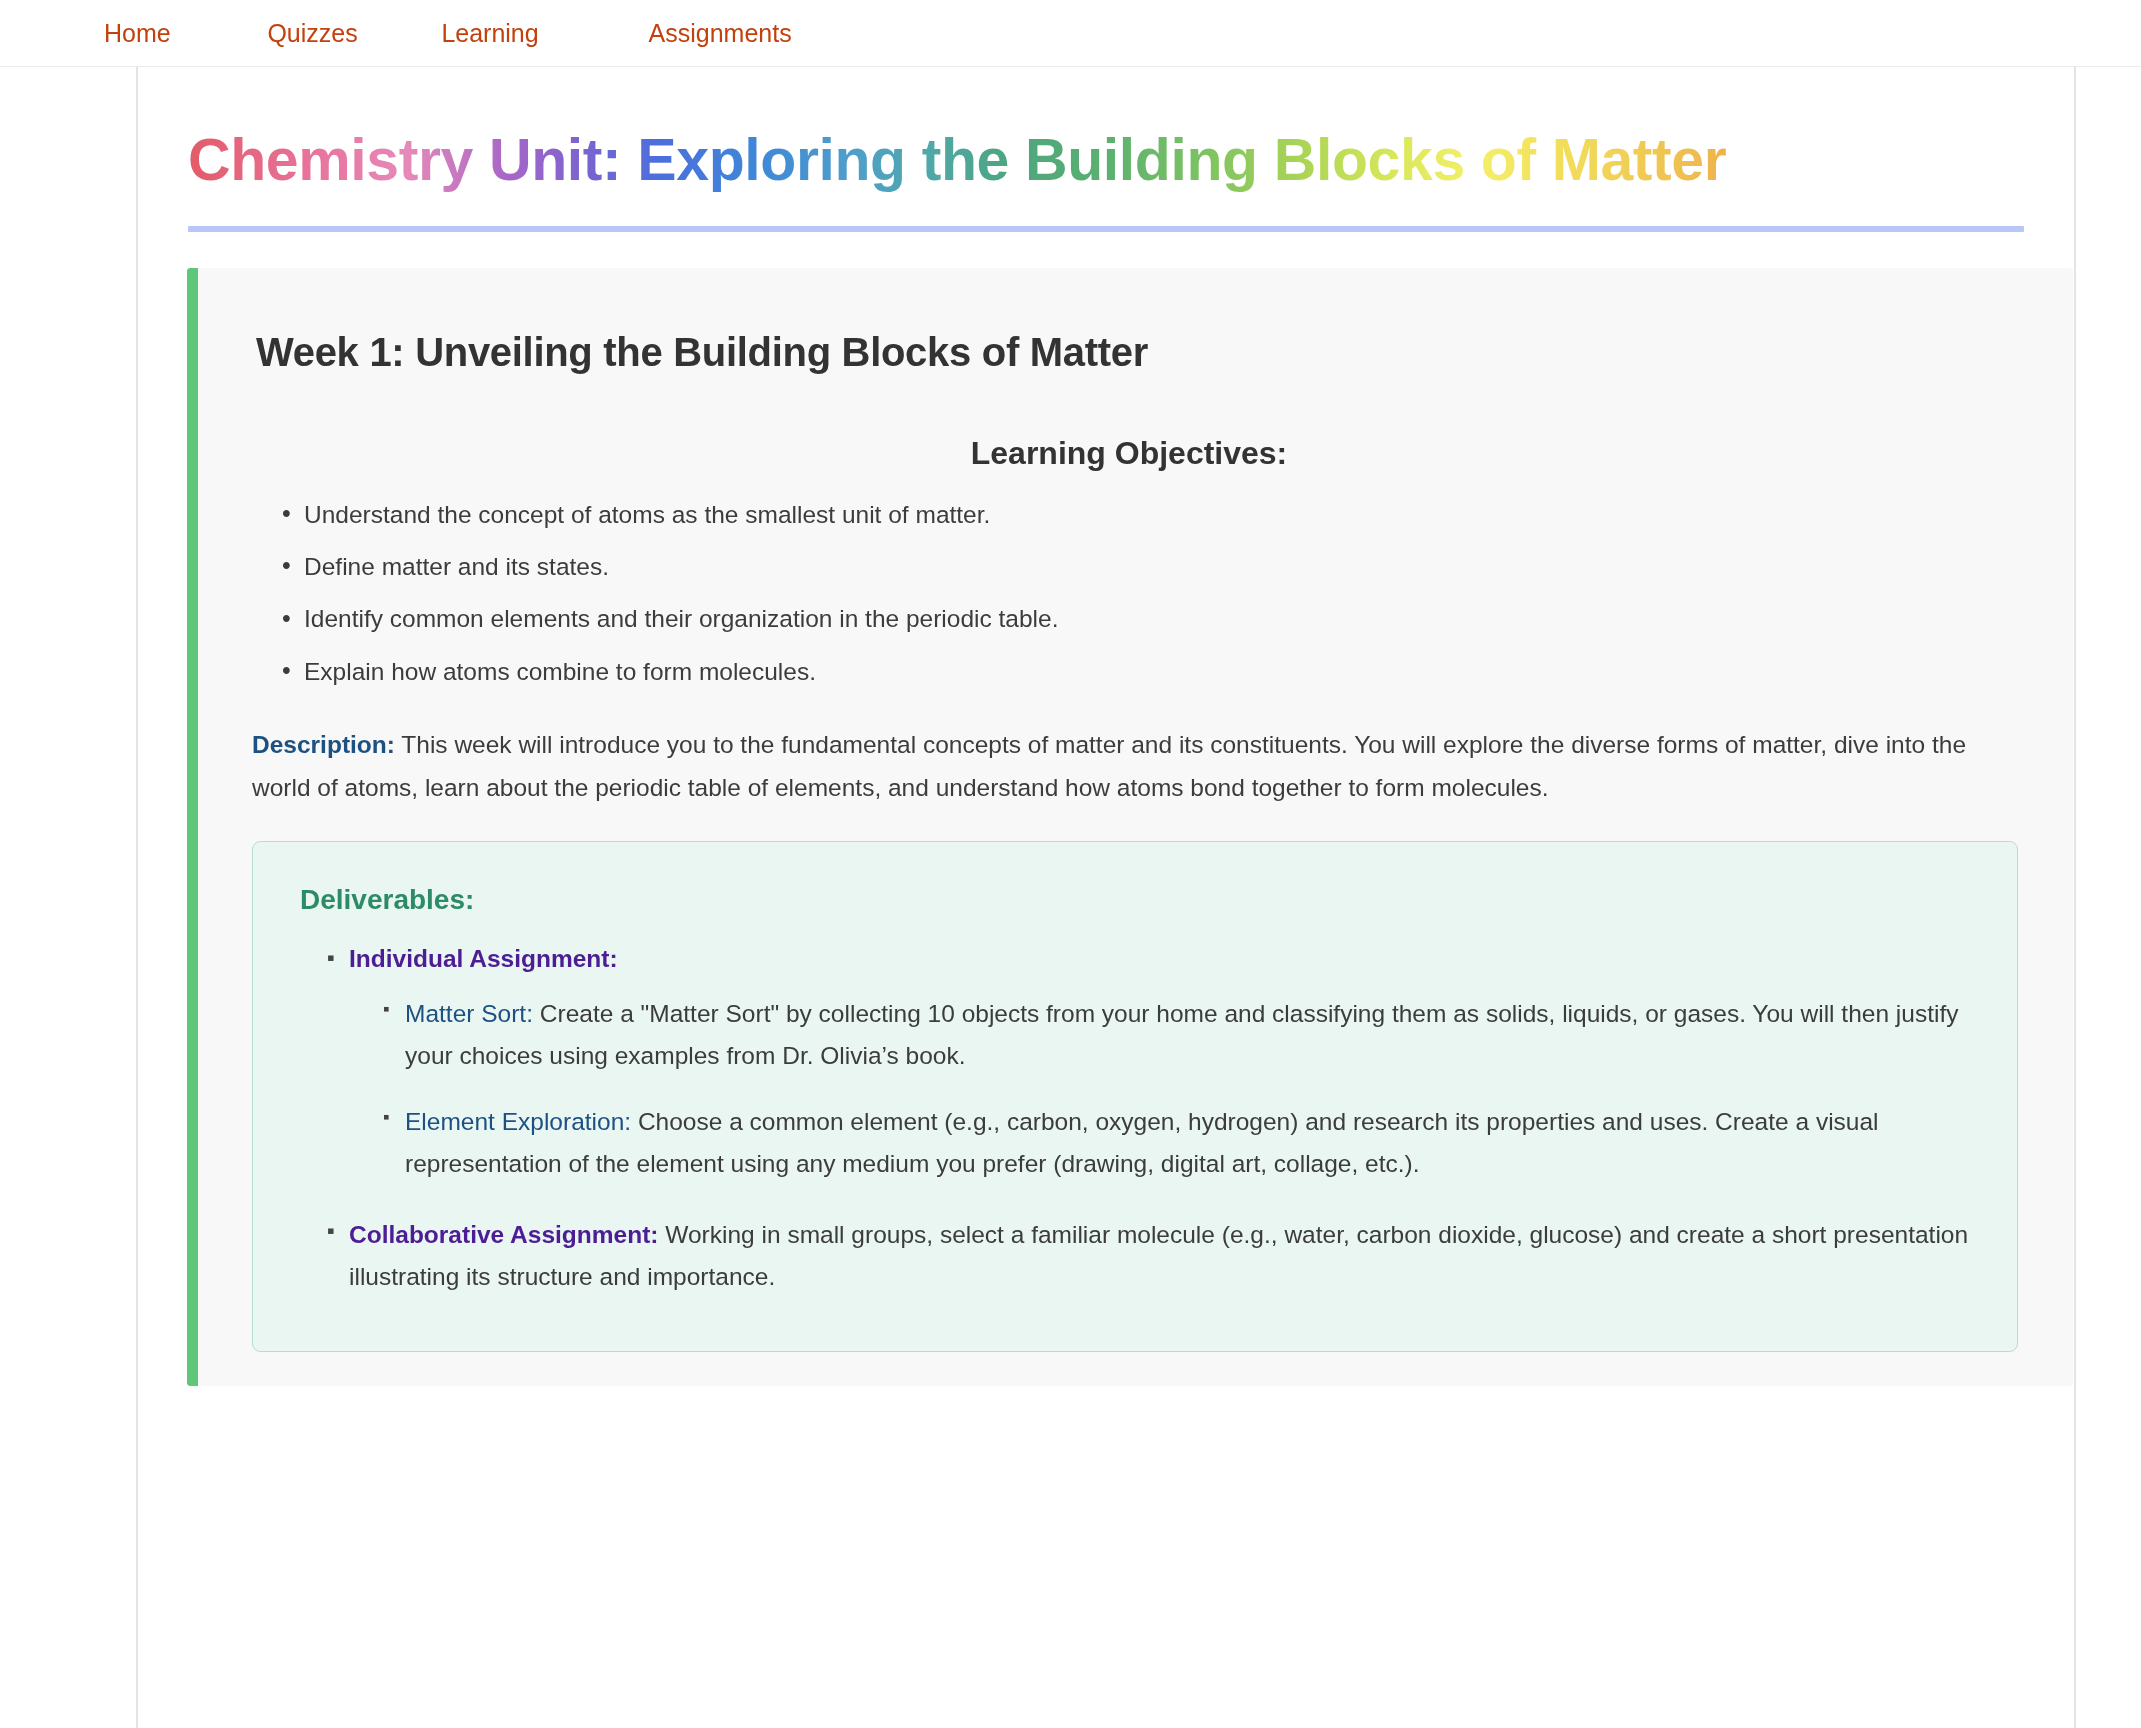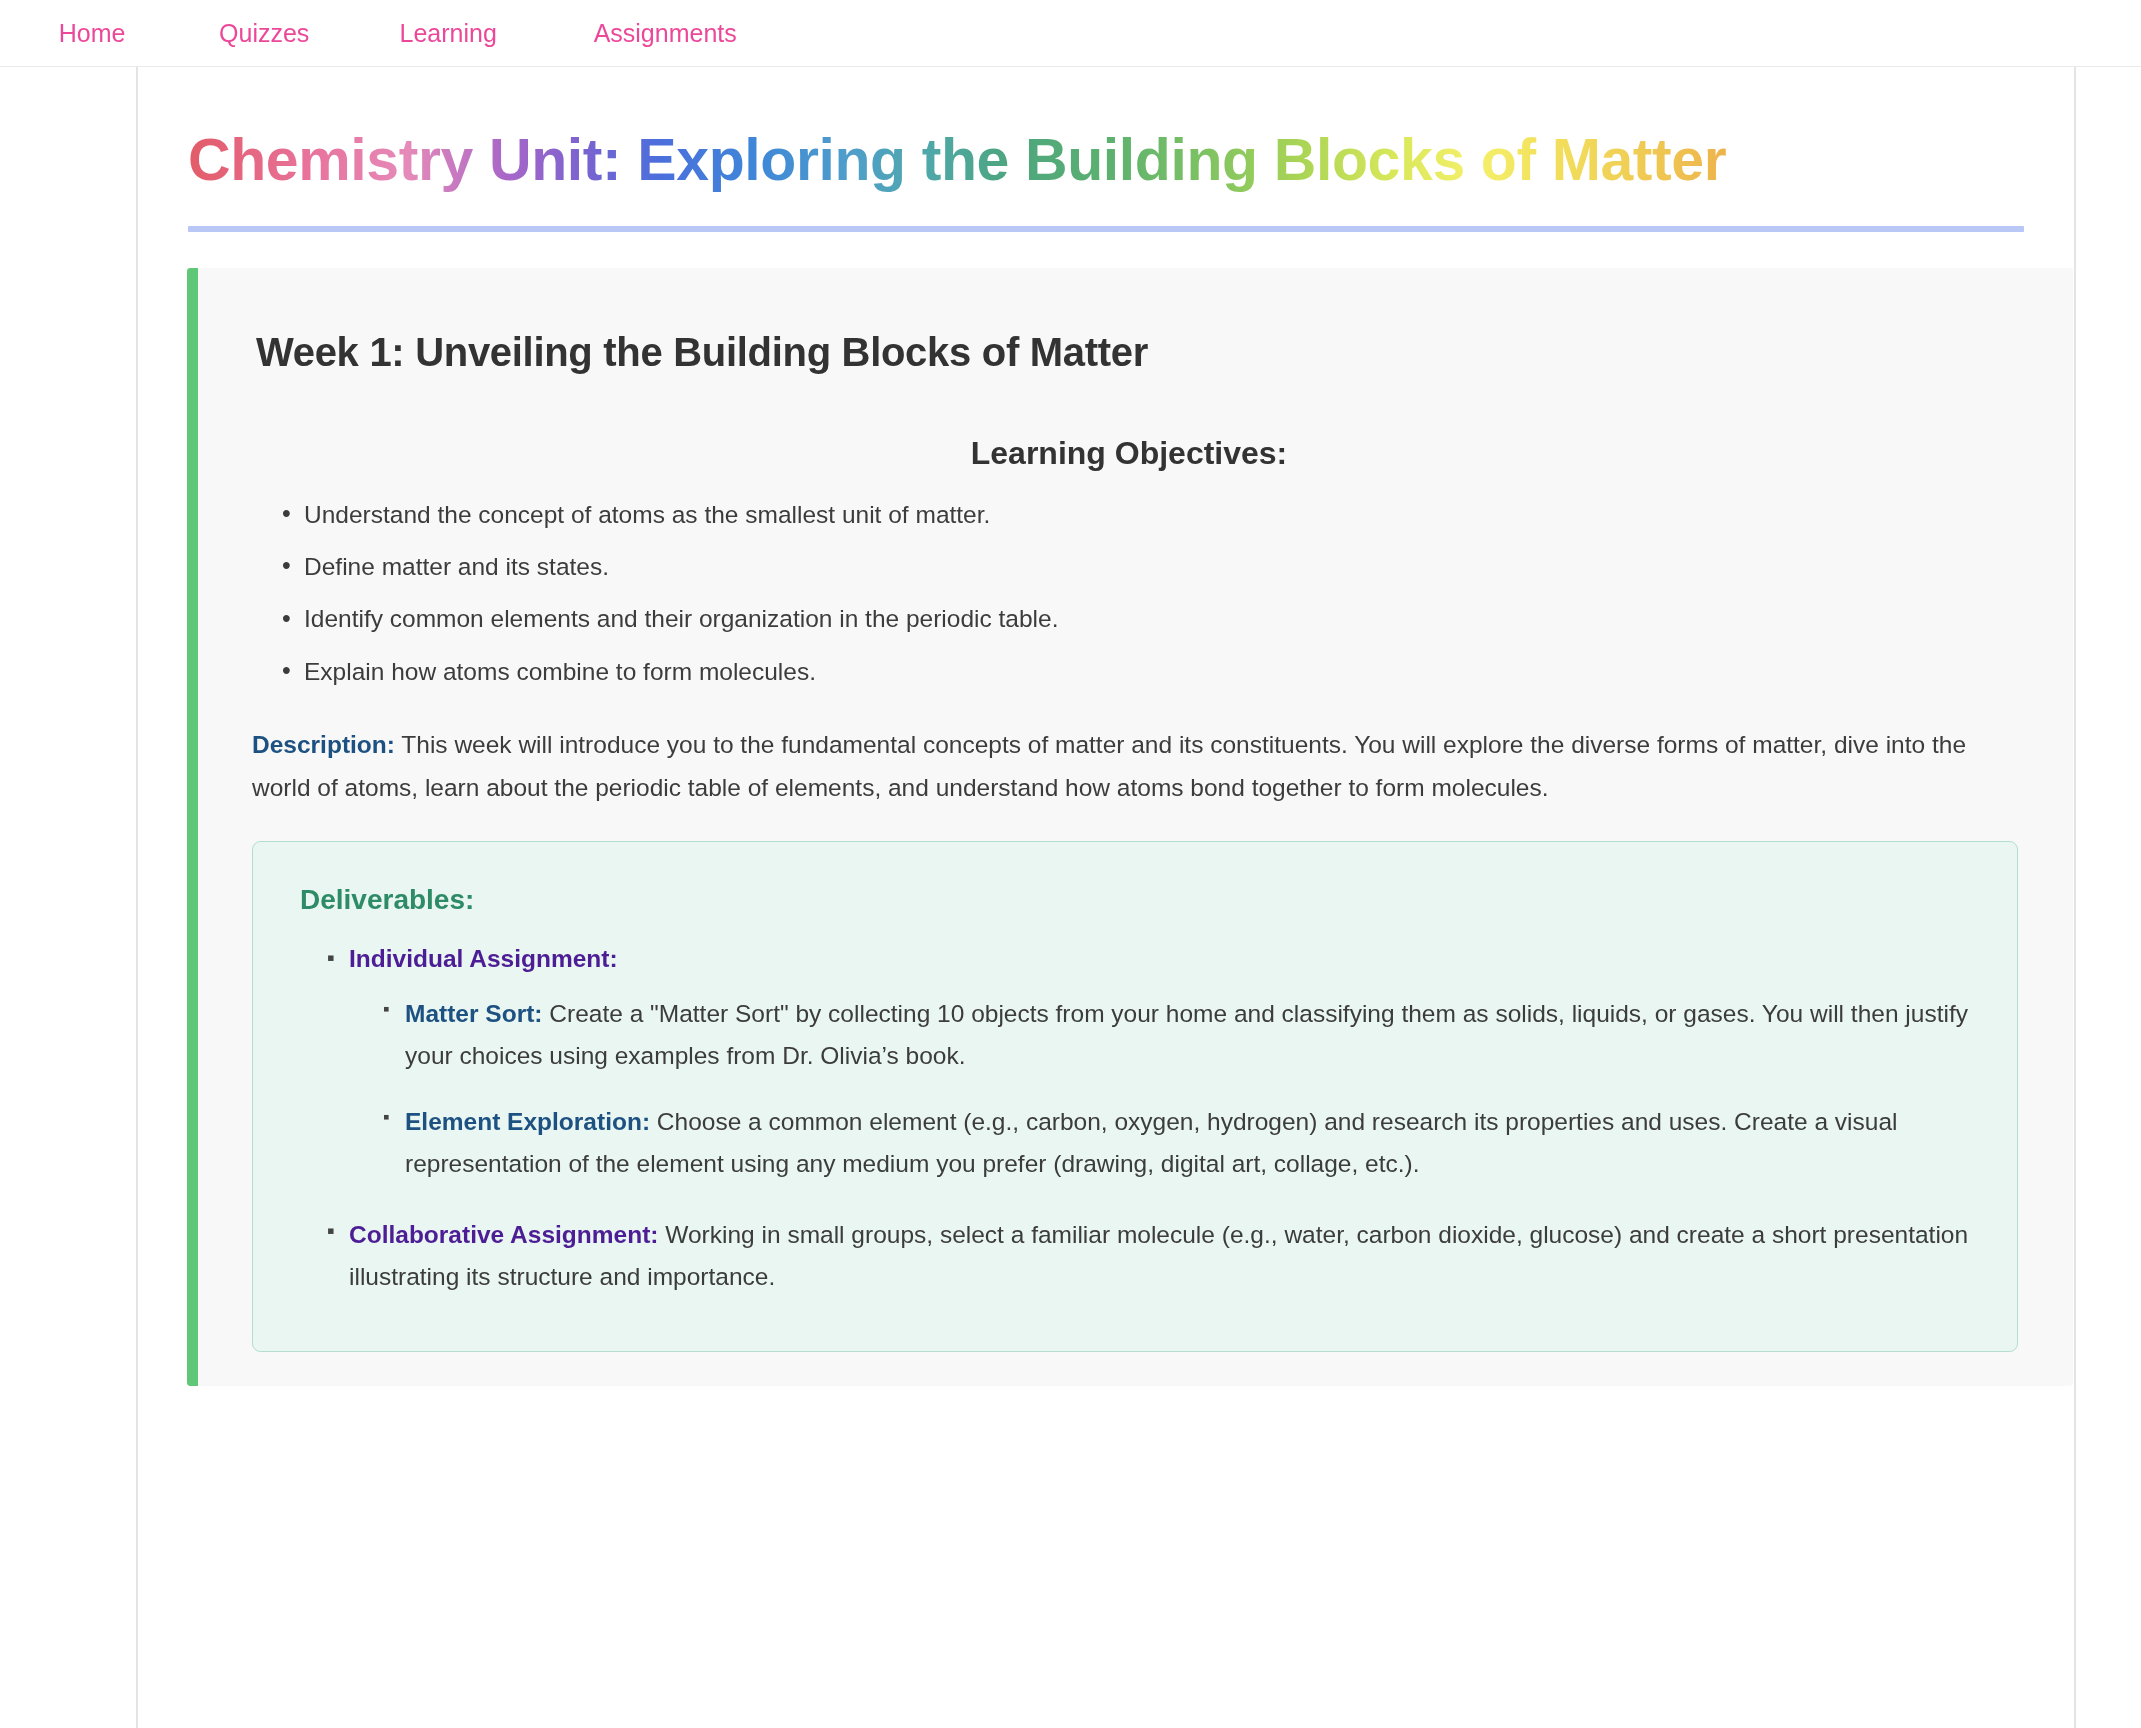--- a/index.html
+++ b/index.html
@@ -20,27 +20,27 @@
     height: 67px;
     background: #ffffff;
     border-bottom: 1.7px solid #ebebeb;
     display: flex;
     align-items: center;
     padding-left: 6.7px;
     position: relative;
     z-index: 5;
   }
   .nav-item {
-    color: #ec4899;
+    color: #c2410c;
     font-size: 25px;
     line-height: 1;
     padding: 8.4px 0;
     margin-right: 0;
     width: 186px;
-    text-align: center;
+    text-align: right;
     text-decoration: none;
     cursor: pointer;
     white-space: nowrap;
   }
   .nav-item:nth-child(1) { padding-left: 6.7px; width: 164px; }
   .nav-item:nth-child(2) { padding-left: 0px;  width: 187px; }
   .nav-item:nth-child(3) { padding-left: 0px;  width: 181px; }
   .nav-item:nth-child(4) { padding-left: 0px;  width: 253px; }
 
   
@@ -249,21 +249,21 @@
   ul.deliv-sub > li::before {
     content: "▪";
     position: absolute;
     left: 0;
     top: 0px;
     font-size: 18.6px;
     color: #444;
     line-height: 1.72;
   }
   .sub-label {
-    font-weight: bold;
+    font-weight: normal;
     color: #1d5182;
     text-align: center;
   }
   .collab-item { margin-top: 29px; margin-bottom: 0; }
   .collab-item .body { font-size: 24.5px; color: #3c3c3c; line-height: 1.72; }
 </style>
 </head>
 <body>
 
 <div class="topnav">

